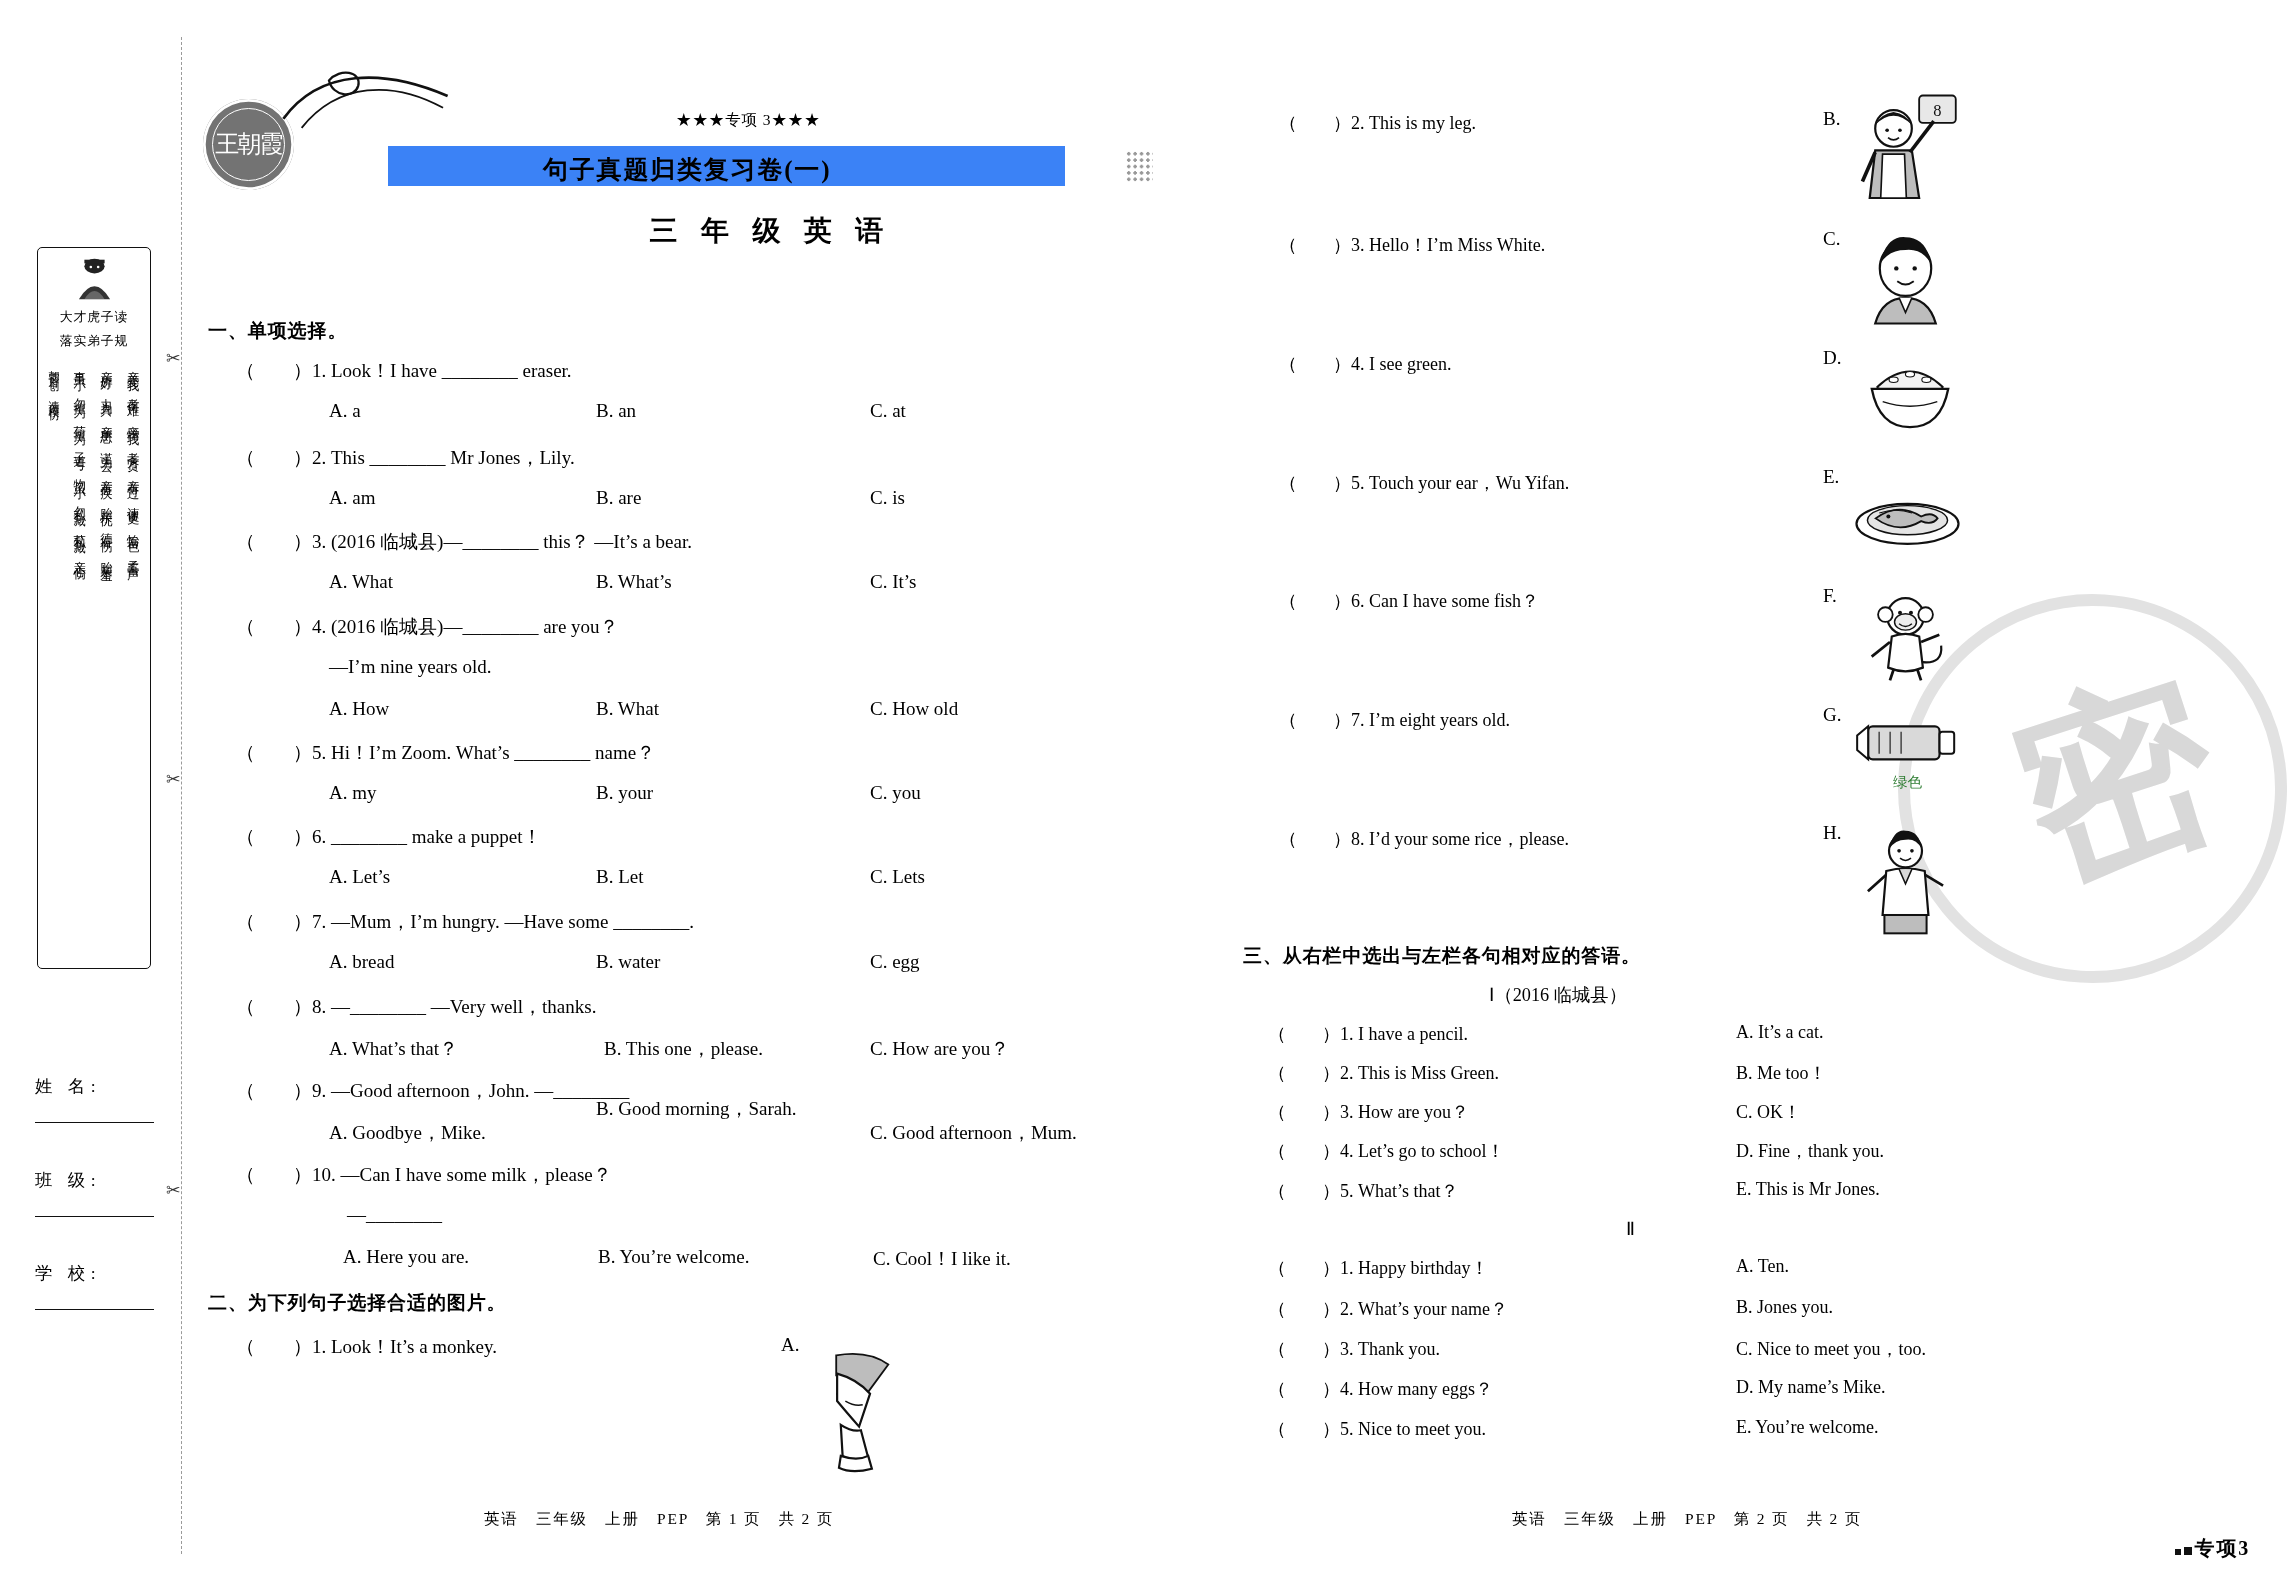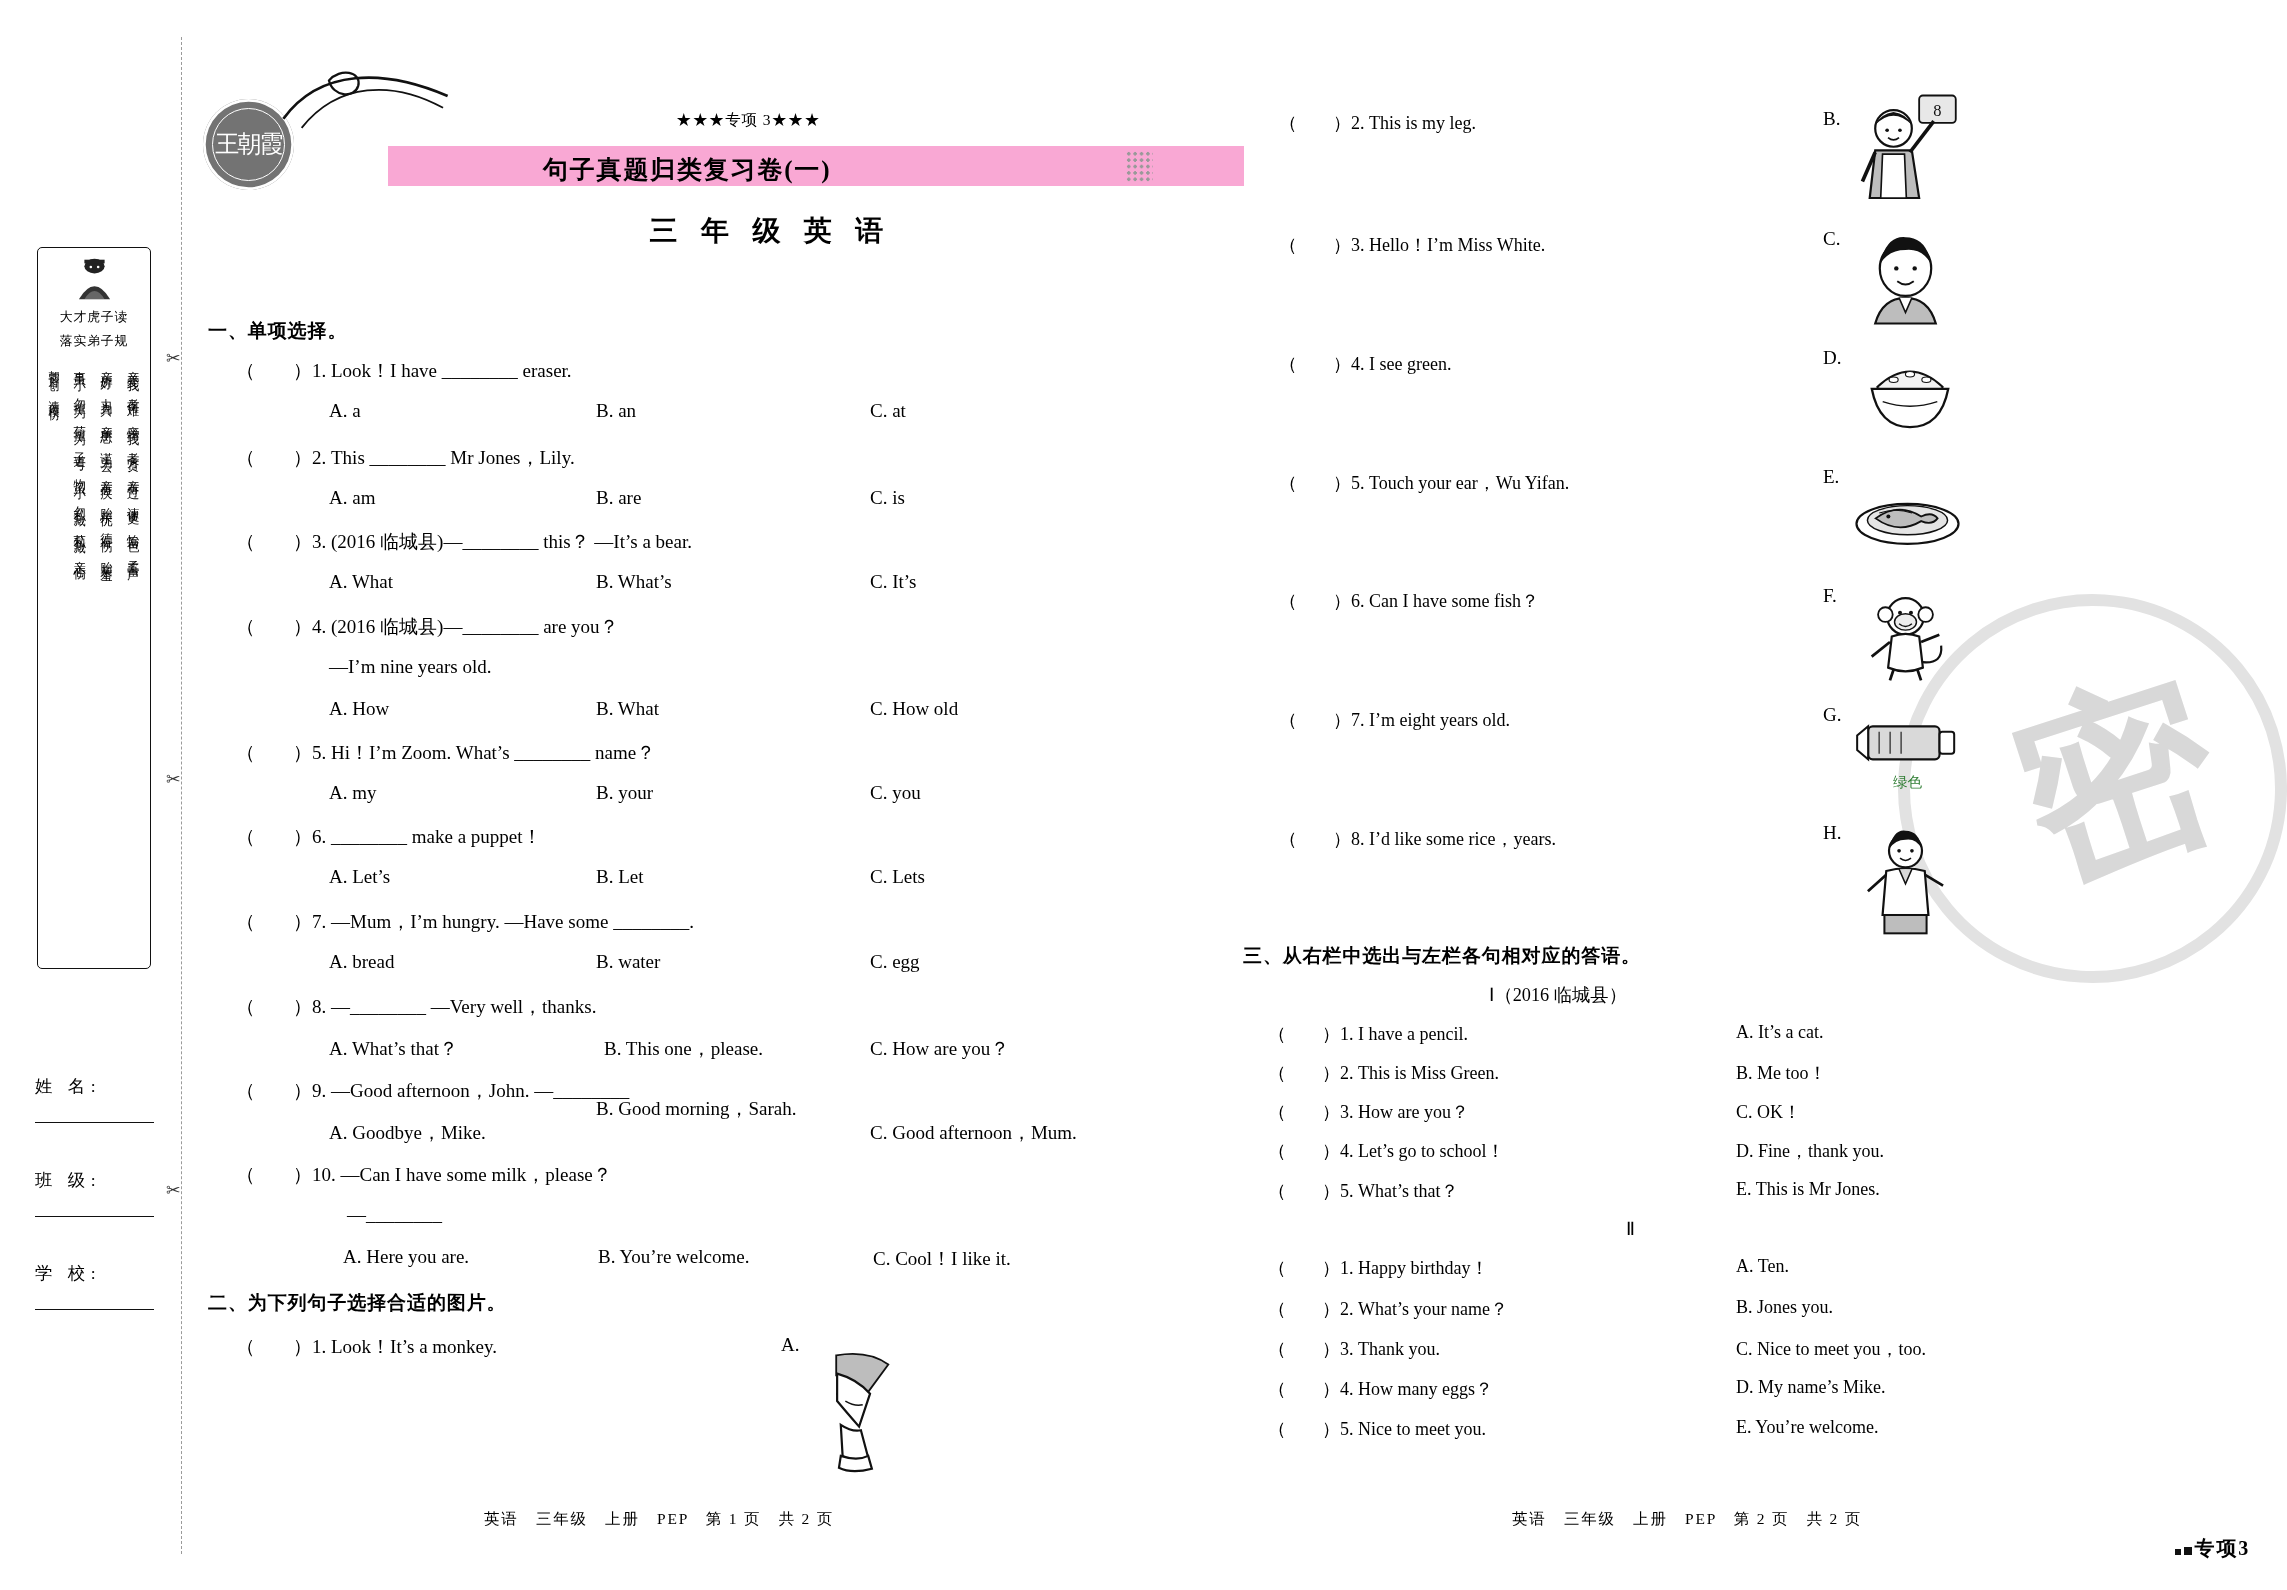--- a/index.html
+++ b/index.html
@@ -71,22 +71,22 @@
     position:absolute;left:35px;width:128px;font-size:17.4px;
   }
   .info .lbl{letter-spacing:5.5px;}
   .info .line{border-bottom:1.4px solid #111;height:24px;width:119px;}
 
   
   .hdr-stars{
     position:absolute;left:676px;top:110px;font-size:15.5px;letter-spacing:0.9px;
   }
   .hdr-bar{
-    position:absolute;left:388px;top:146px;width:856px;height:40px;
-    background:#f9a8d4;
+    position:absolute;left:388px;top:146px;width:677px;height:40px;
+    background:#3b82f6;
   }
   .hdr-bar .txt{
     position:absolute;left:155px;top:7.3px;font-size:25px;font-weight:bold;letter-spacing:1.8px;
   }
   .hdr-dots{
     position:absolute;left:1126px;top:151px;width:27.4px;height:31px;
     background:
       radial-gradient(circle at 2.7px 2.7px,#999 1.5px,transparent 1.6px);
     background-size:6.4px 6.4px;
   }
@@ -397,21 +397,21 @@
       <rect x="22" y="20" width="78" height="36" rx="5" fill="#d9d9d9" stroke="#111" stroke-width="2.4"></rect>
       <rect x="100" y="26" width="16" height="24" rx="3" fill="#fff" stroke="#111" stroke-width="2.2"></rect>
       <path d="M22 20 L10 30 L10 46 L22 56 Z" fill="#fff" stroke="#111" stroke-width="2.2"></path>
       <path d="M34 26 L34 50 M46 26 L46 50 M58 26 L58 50" stroke="#111" stroke-width="1.2"></path>
       <text x="65" y="86" font-size="16" text-anchor="middle" font-family="Liberation Serif, serif" fill="#2e7d32">绿色</text>
     </svg>
   </div>
 
   <div class="rq" style="left:1279px;top:827px;">
     <span>（　　）</span><span>8.</span>
-    <span>I’d like some rice，years.</span>
+    <span>I’d your some rice，please.</span>
   </div>
   <div class="pic-lbl" style="left:1823px;top:822px;">H.</div>
   <div class="ill" style="left:1855px;top:827px;">
     <svg width="101" height="110" viewBox="0 0 110 120">
       <circle cx="55" cy="26" r="18" fill="#fff" stroke="#111" stroke-width="2.4"></circle>
       <path d="M37 24 Q42 2 55 4 Q70 4 73 24 Q66 12 55 14 Q44 14 37 24 Z" fill="#111"></path>
       <circle cx="48" cy="26" r="2" fill="#111"></circle>
         <circle cx="62" cy="26" r="2" fill="#111"></circle>
       <path d="M49 34 Q55 39 61 34" stroke="#111" stroke-width="1.6" fill="none"></path>
       <path d="M34 48 Q55 42 76 48 L80 96 L30 96 Z" fill="#fff" stroke="#111" stroke-width="2.4"></path>

